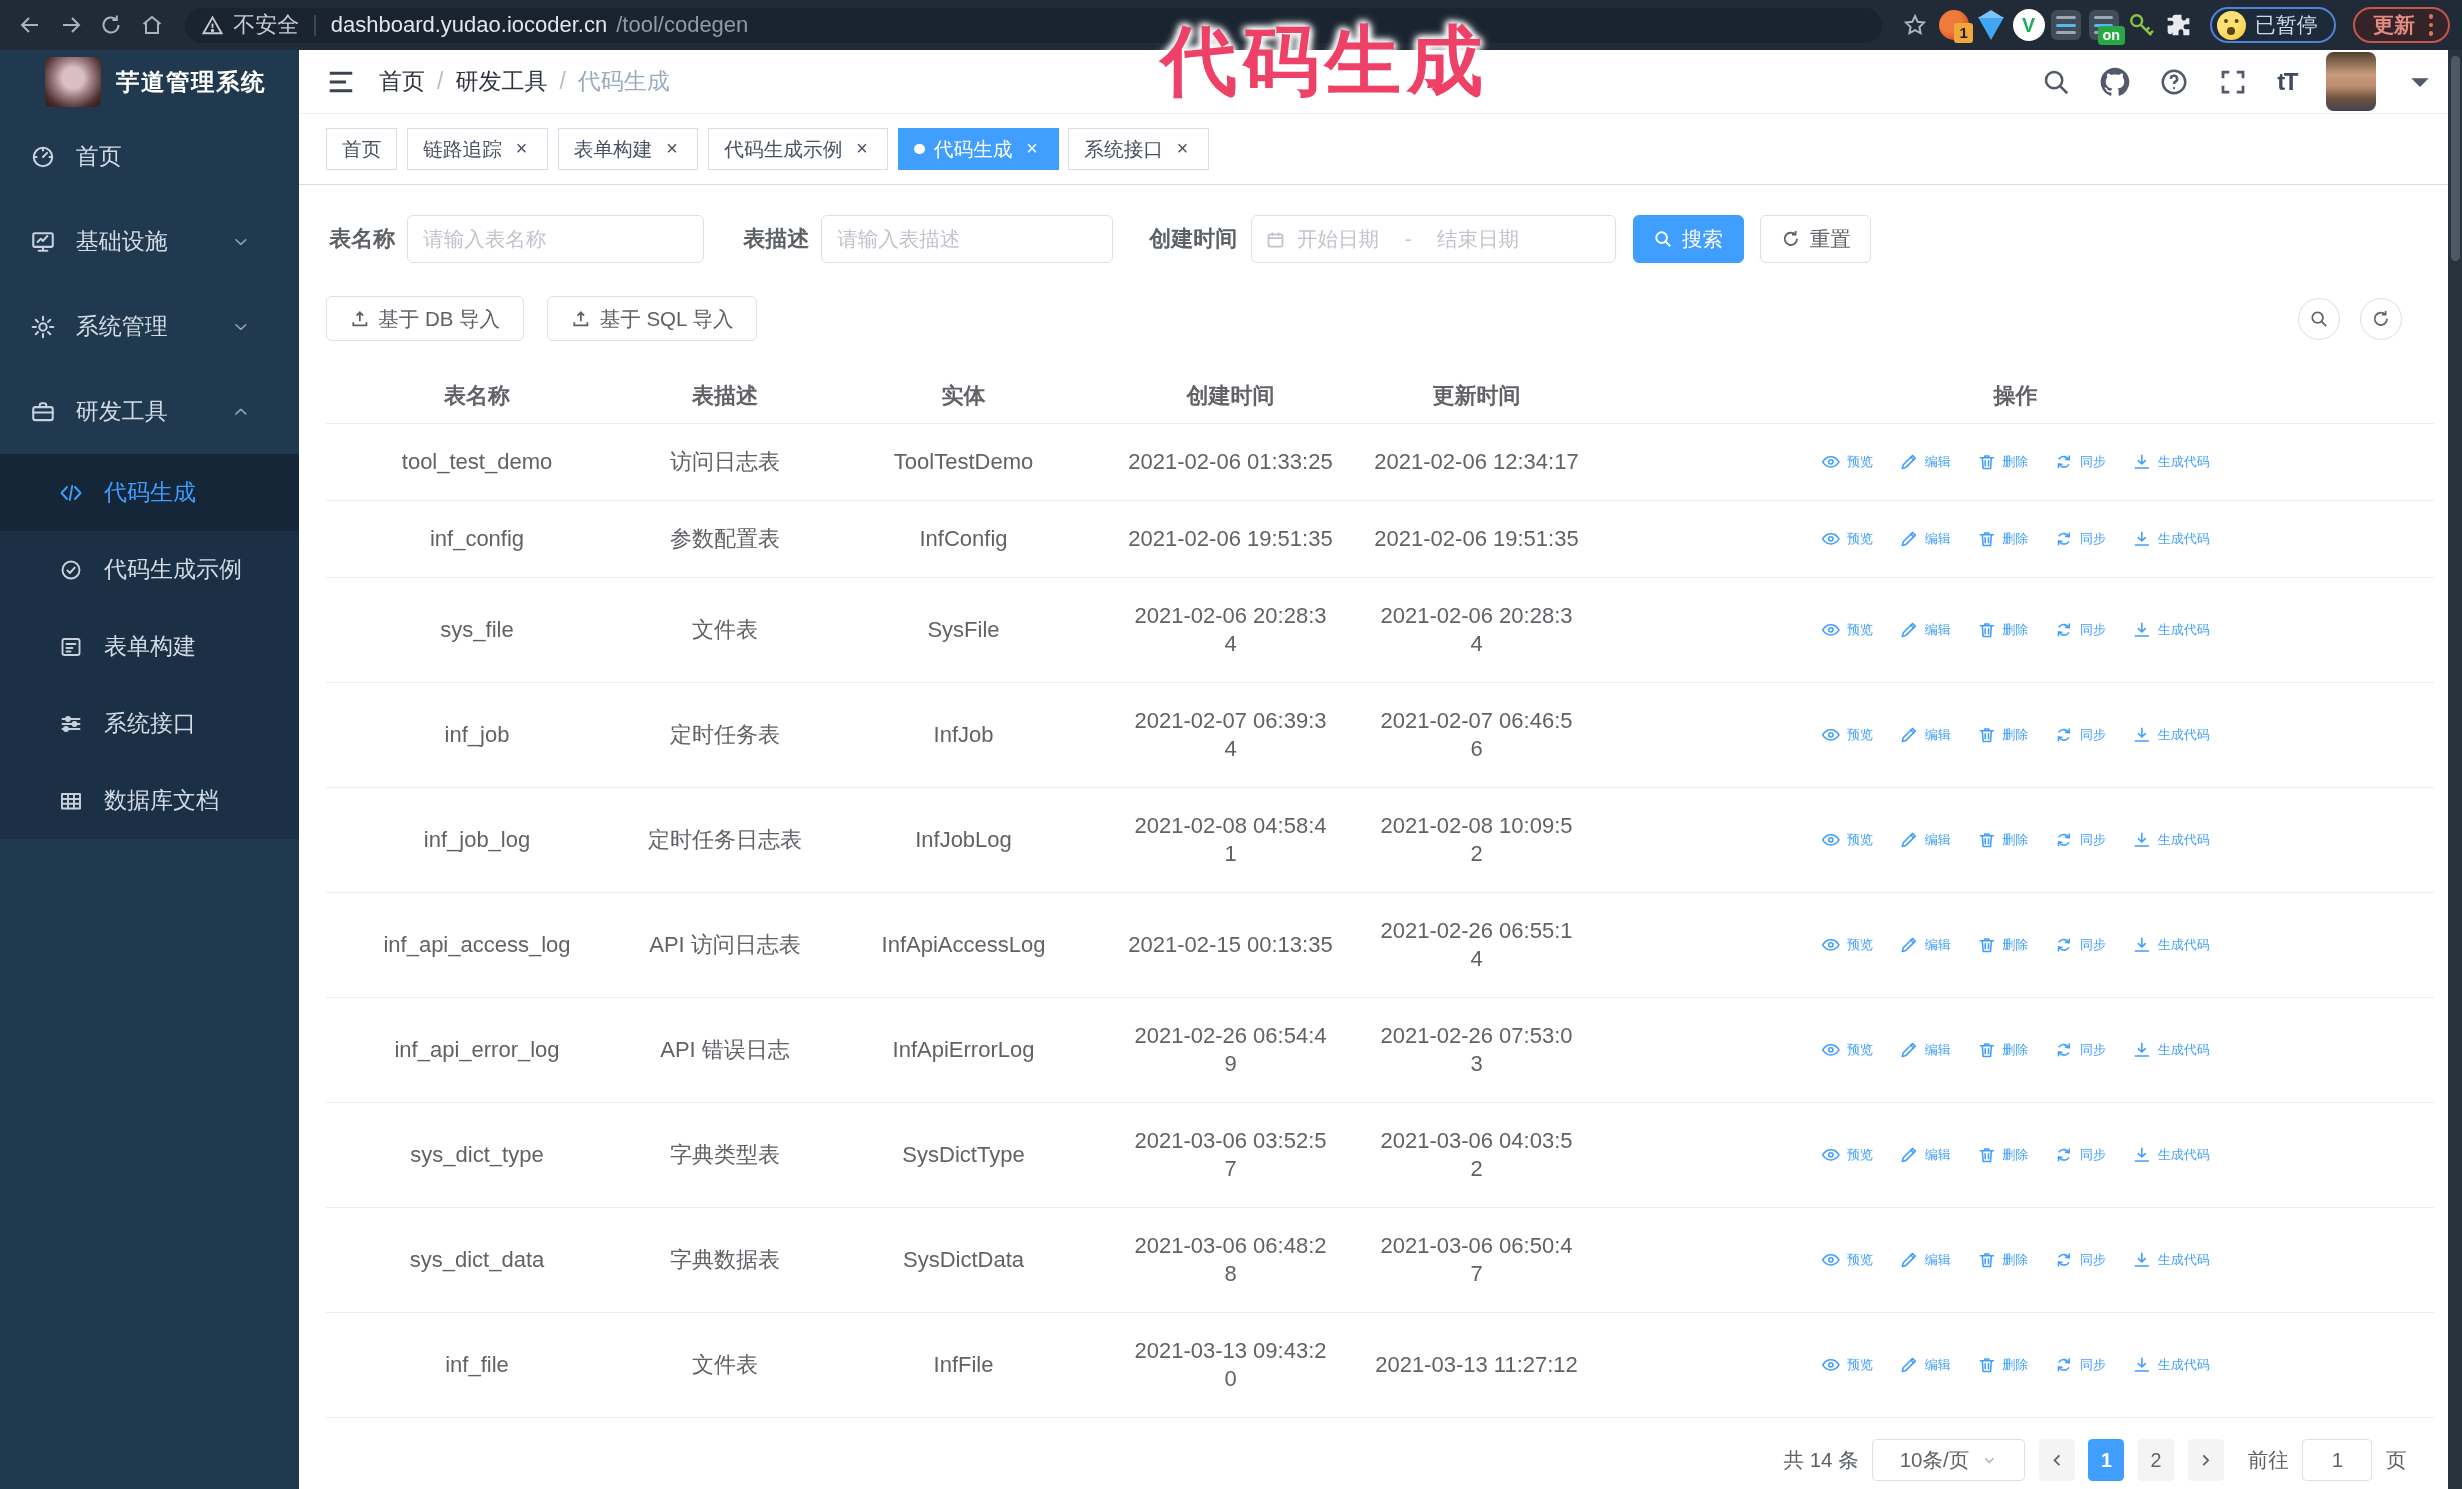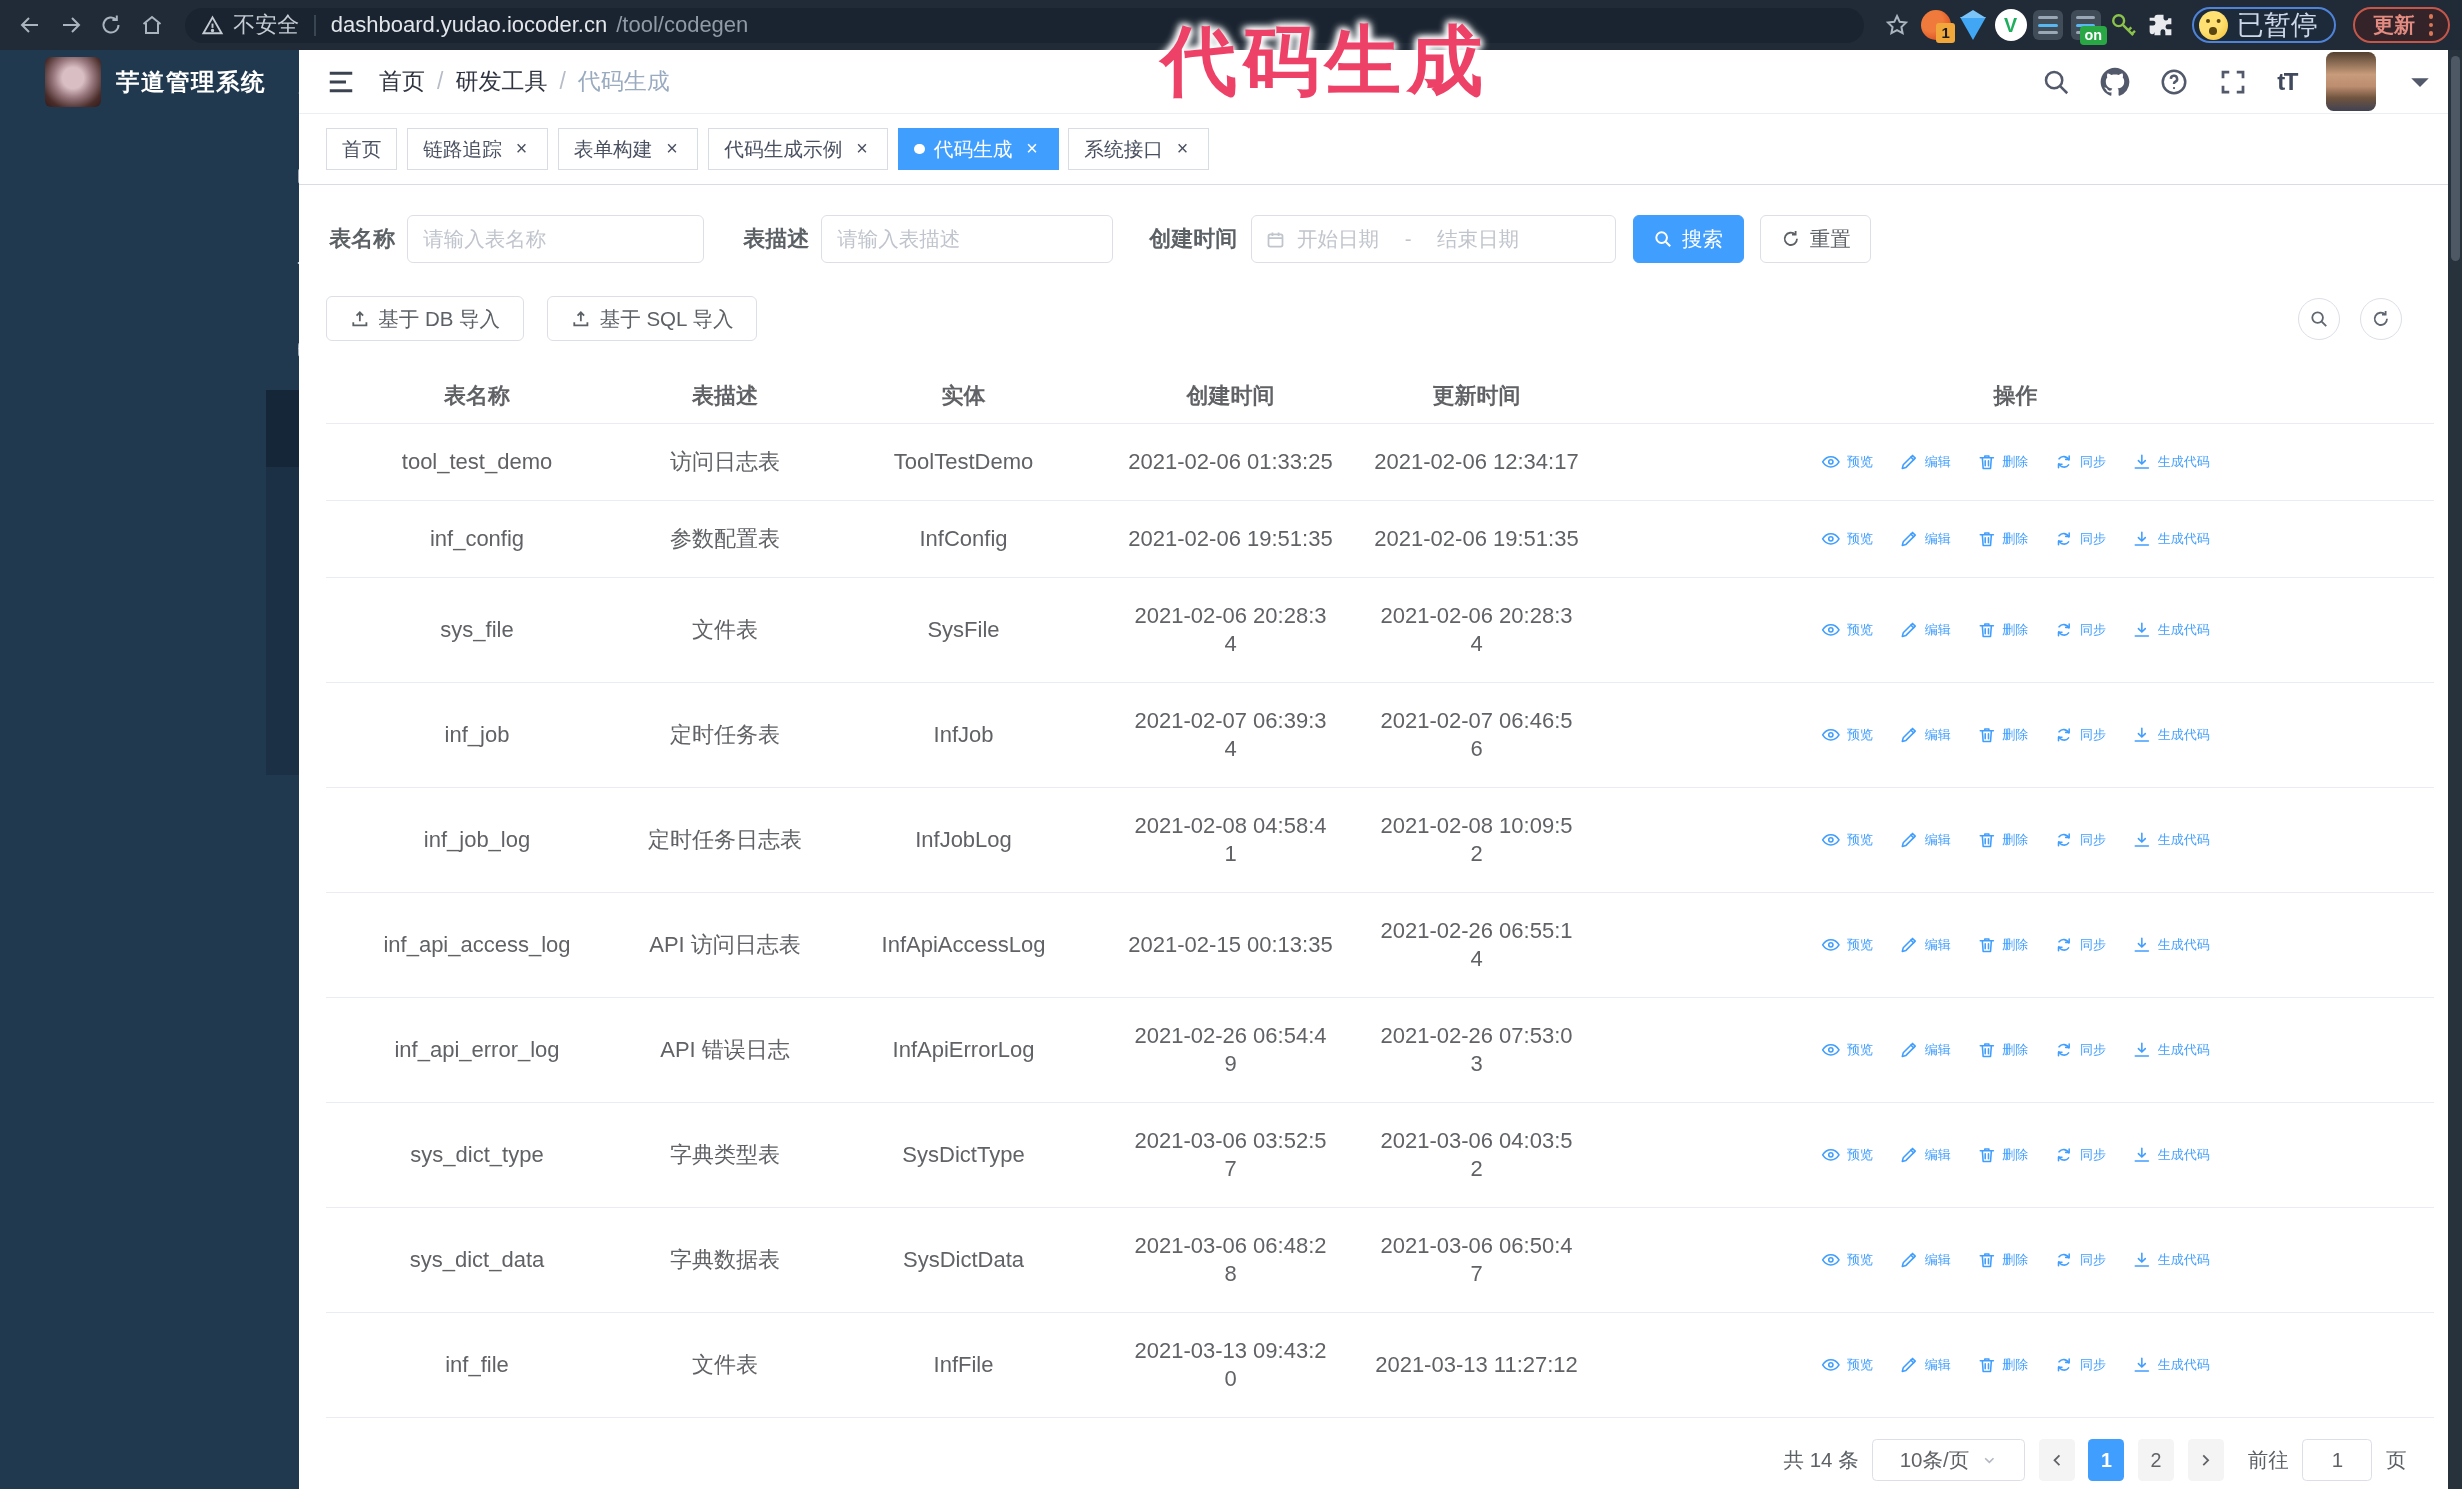--- a/index.html
+++ b/index.html
@@ -26,31 +26,31 @@
   .ext-dark { width:30px; height:30px; border-radius:6px; background:#414c59; display:flex; flex-direction:column; justify-content:center; gap:4.5px; padding:0 5.3px; }
   .ext-dark i { display:block; height:3px; background:#9aa7b5; border-radius:1.5px; }
   .ext-dark i:nth-child(2){ background:#58b7f0; }
   .key-icon { color:#8bc34a; width:29px; height:29px; }
   .puzzle-icon { color:#e8eaed; width:29px; height:29px; }
   .pill { height:36px; border-radius:19.7px; display:flex; align-items:center; flex:0 0 auto; }
   #paused-pill { border:2.3px solid #4f83d8; background:#1d2a3a; padding:0 16.7px 0 4.5px; gap:9px; margin-left:10.6px; }
   #paused-pill .face { width:29px; height:29px; border-radius:50%; background:radial-gradient(circle at 35% 30%, #ffe173 0 45%, #f7c948 80%); position:relative; }
   #paused-pill .face:before { content:""; position:absolute; left:6.8px; top:8.3px; width:4.5px; height:4.5px; border-radius:50%; background:#5b4510; box-shadow:10.6px 0 0 #5b4510; }
   #paused-pill .face:after { content:""; position:absolute; left:10.6px; top:16.7px; width:7.6px; height:7.6px; border-radius:50%; background:#5b4510; }
-  #paused-pill .lbl { color:#cdd9ea; font-size:27px; }
+  #paused-pill .lbl { color:#cdd9ea; font-size:21px; }
   #update-pill { border:2.3px solid #c4574a; background:#342329; padding:0 12px 0 18px; gap:10.6px; margin-left:12px; }
   #update-pill .lbl { color:#e38b80; font-size:21px; font-weight:bold; }
   .vdots { display:flex; flex-direction:column; gap:3.8px; padding:0 3px; }
   .vdots i { width:4.5px; height:4.5px; border-radius:50%; background:#d97757; }
 
   
   #app { position:absolute; left:0; top:50px; width:2462px; height:1440px; display:flex; background:#fff; }
 
   
-  #sidebar { width:299px; height:100%; background:#21394f; flex:0 0 auto; display:flex; flex-direction:row;font-family:Liberation Serif, serif; }
+  #sidebar { width:299px; height:100%; background:#21394f; flex:0 0 auto; display:flex; flex-direction:column;font-family:Liberation Serif, serif; }
   #logo { height:64px; display:flex; align-items:center; padding-left:45px; gap:15px; flex:0 0 auto; }
   #logo .logo-img { width:56px; height:50px; border-radius:6px; background:radial-gradient(circle at 50% 42%, #d9bfc4 0 26%, #9b7a80 48%, #4a2c2a 78%, #2e1b1c 100%); }
   #logo .logo-title { color:#fff; font-size:23.5px; font-weight:bold; letter-spacing:1.5px; }
   .menu-item { height:85px; display:flex; align-items:center; padding:0 29px 0 30px; color:#d2dbe6; font-size:23px; cursor:pointer; }
   .menu-item .icon { width:26px; height:26px; margin-right:19.7px; color:#c7d2de; flex:0 0 auto; }
   .menu-item .chev { width:19.7px; height:19.7px; margin-left:auto; color:#93a4b6; }
   #submenu { background:#1b2f45; }
   .sub-item { height:77px; display:flex; align-items:center; padding-left:59px; color:#d2dbe6; font-size:23px; cursor:pointer; }
   .sub-item .icon { width:24px; height:24px; margin-right:21px; color:#c7d2de; flex:0 0 auto; }
   .sub-item.active { background:#152638; color:#3f9dff; }

